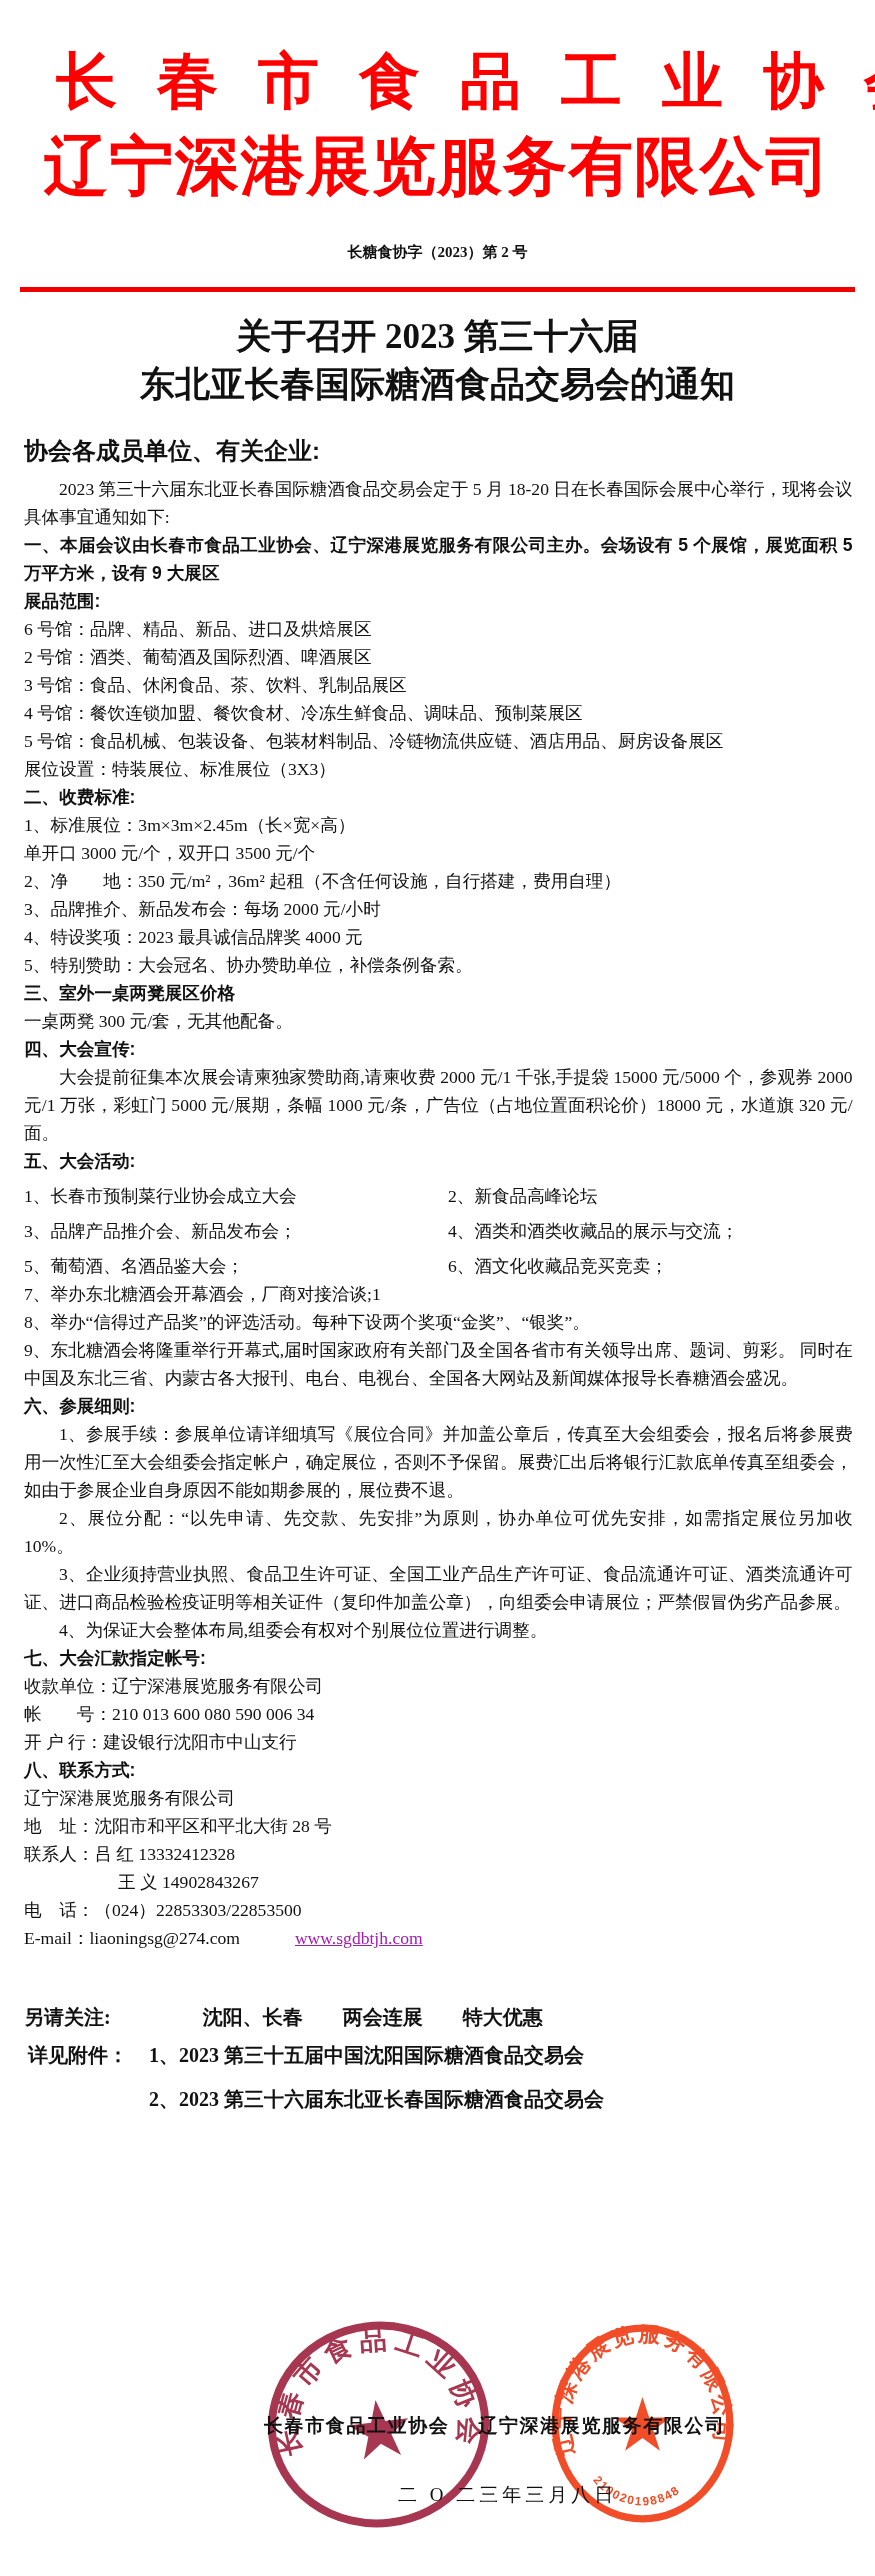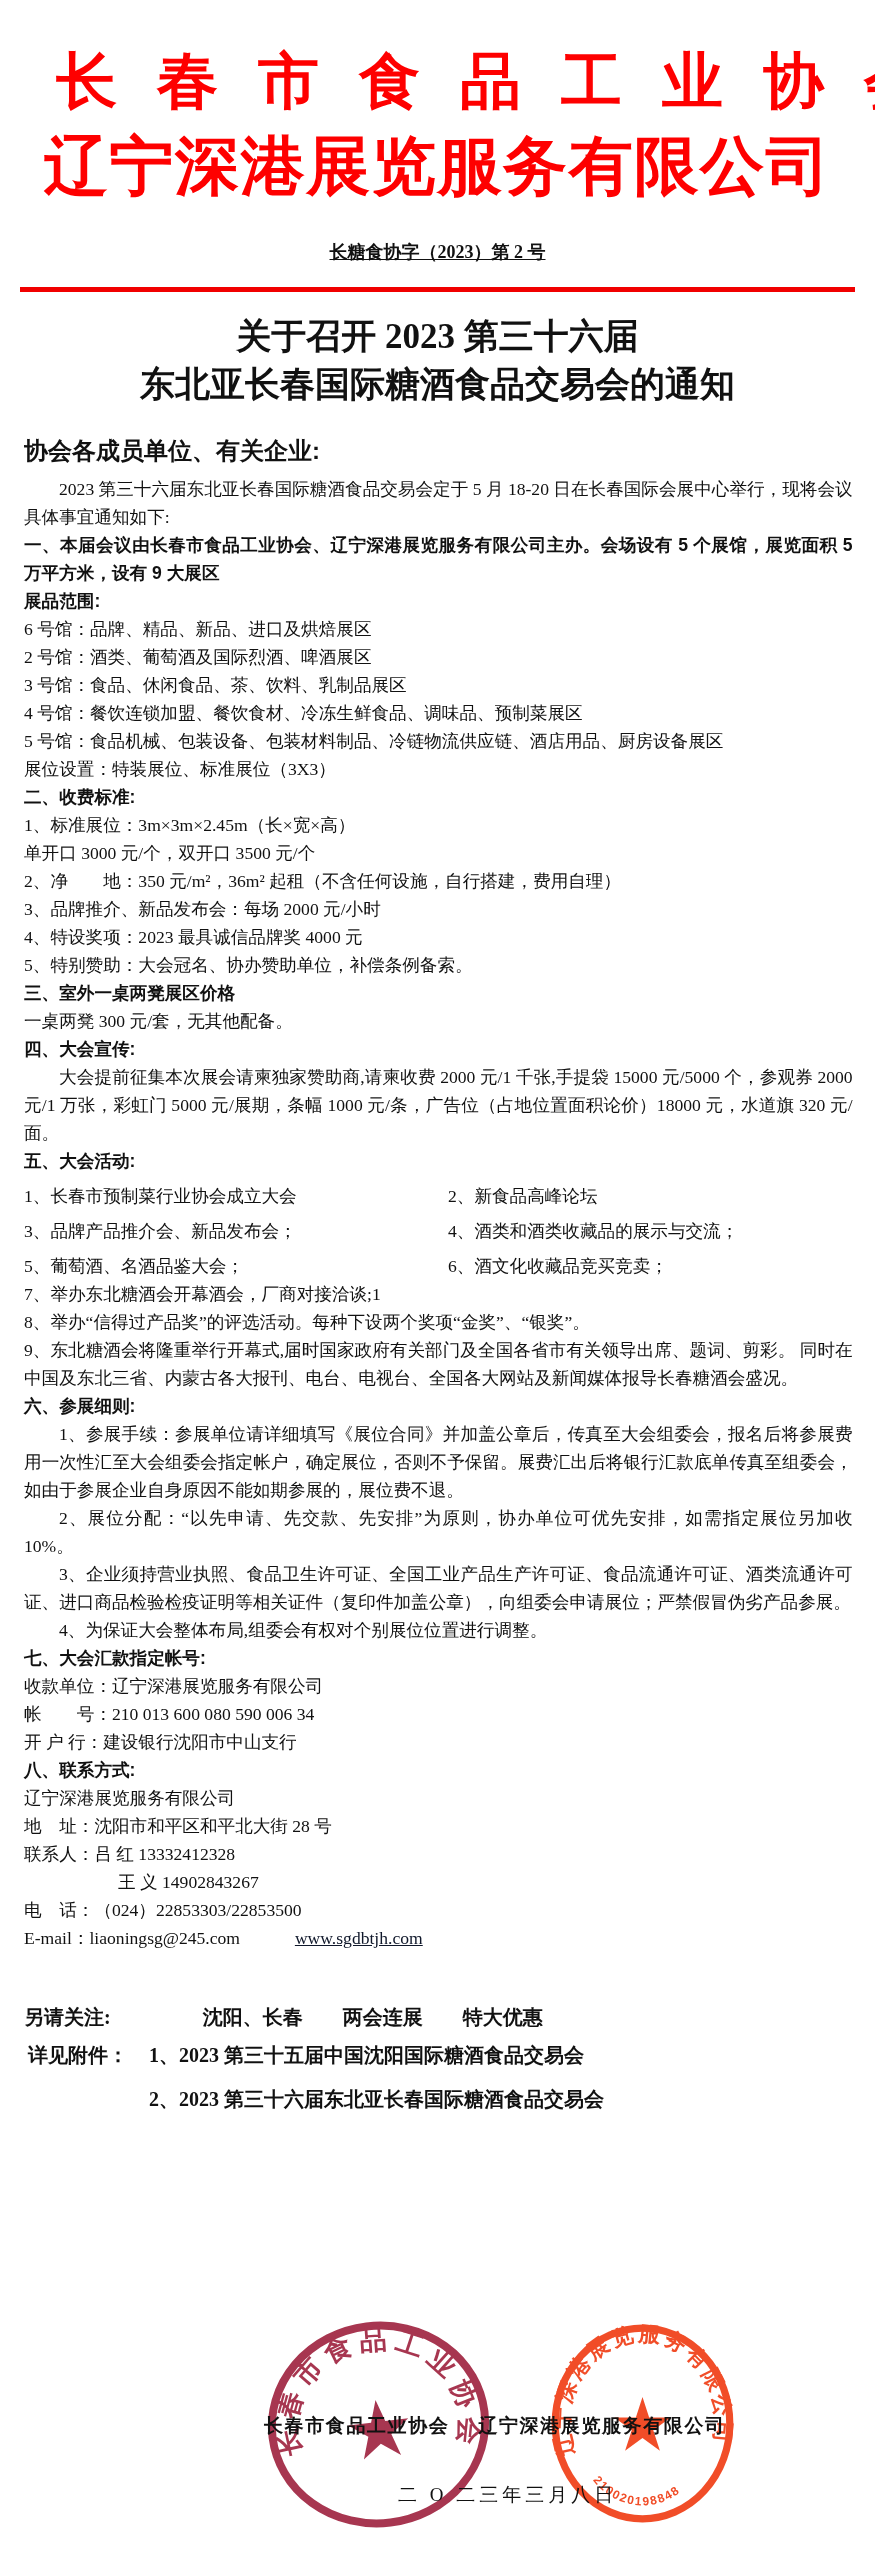--- a/index.html
+++ b/index.html
@@ -28,21 +28,21 @@
     font-weight:700;
     font-size:64px;line-height:80px;
     color:#fe0000;
     letter-spacing:1.6px;
     white-space:nowrap;
   }
   .docnum{
     margin-top:32px;
     text-align:center;
     font-weight:700;
-    font-size:18px;line-height:26px;text-decoration:underline;
+    font-size:15px;line-height:26px;
   }
   .rule{
     margin:22.4px 20px 0;
     height:4.8px;
     background:#f10000;
   }
   .doc-title{
     margin-top:21px;
     text-align:center;
     font-weight:700;
@@ -67,21 +67,21 @@
   }
   .ind2{text-indent:35px;}
   .hang{margin-left:30px;padding-left:82px;text-indent:-82px;}
   .lead1{margin-left:30px;}
   .sub-open{margin-left:138px;}
   .two-col{display:flex;margin-top:7px;}
   .two-col .col-l{width:424px;flex:0 0 424px;}
   .mt-block{margin-top:34px;}
   .mt-small{margin-top:22.4px;}
   .email-line a,.email-line .site{
-    color:#0f172a;text-decoration:underline;
+    color:#a21caf;text-decoration:underline;
   }
   
   .foot{
     margin:48px 22.4px 0 24px;
     font-weight:700;
     font-size:20px;line-height:34px;
   }
   .foot .sp1{display:inline-block;width:92px;}
   .foot .sp2{display:inline-block;width:40px;}
   .attach1-gap{display:inline-block;width:21px;}
@@ -185,21 +185,21 @@
 
     <p class="hd mt-small">八、联系方式:</p>
     <p>辽宁深港展览服务有限公司</p>
     <p>地　址：沈阳市和平区和平北大街 28 号</p>
     <p>
       <span>联系人：</span><span>吕 红 13332412328</span>
     </p>
     <p style="margin-left:94px;">王 义 14902843267</p>
     <p>电　话：（024）22853303/22853500</p>
     <p class="email-line">
-      <span>E-mail：liaoningsg@245.com</span>
+      <span>E-mail：liaoningsg@274.com</span>
       <span style="display:inline-block;width:46px;"></span>
       <span class="site">www.sgdbtjh.com</span>
     </p>
   </div>
 
   <div class="foot">
     <p style="margin:0;">
       <span>另请关注:</span><span class="sp1"></span><span>沈阳、长春</span><span class="sp2"></span><span>两会连展</span><span class="sp2"></span><span>特大优惠</span>
     </p>
     <p style="margin:4px;">

